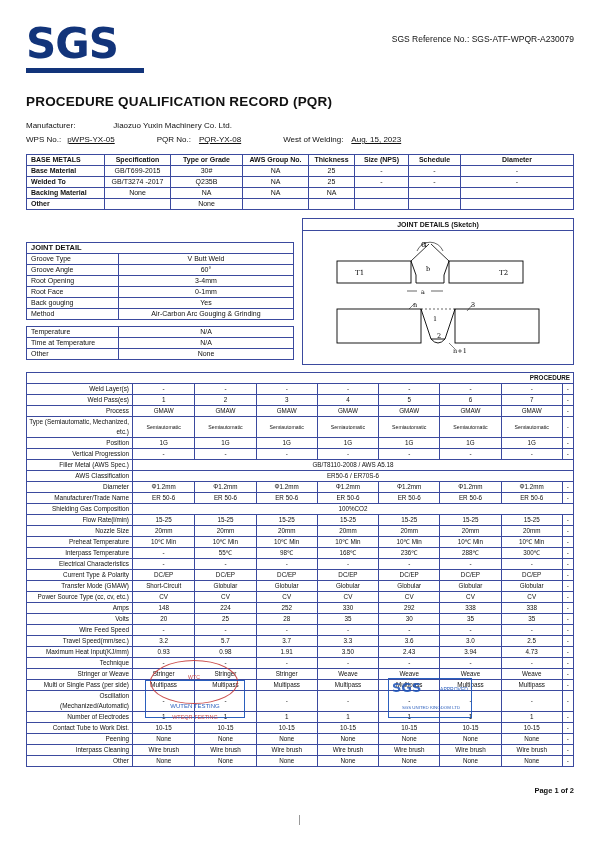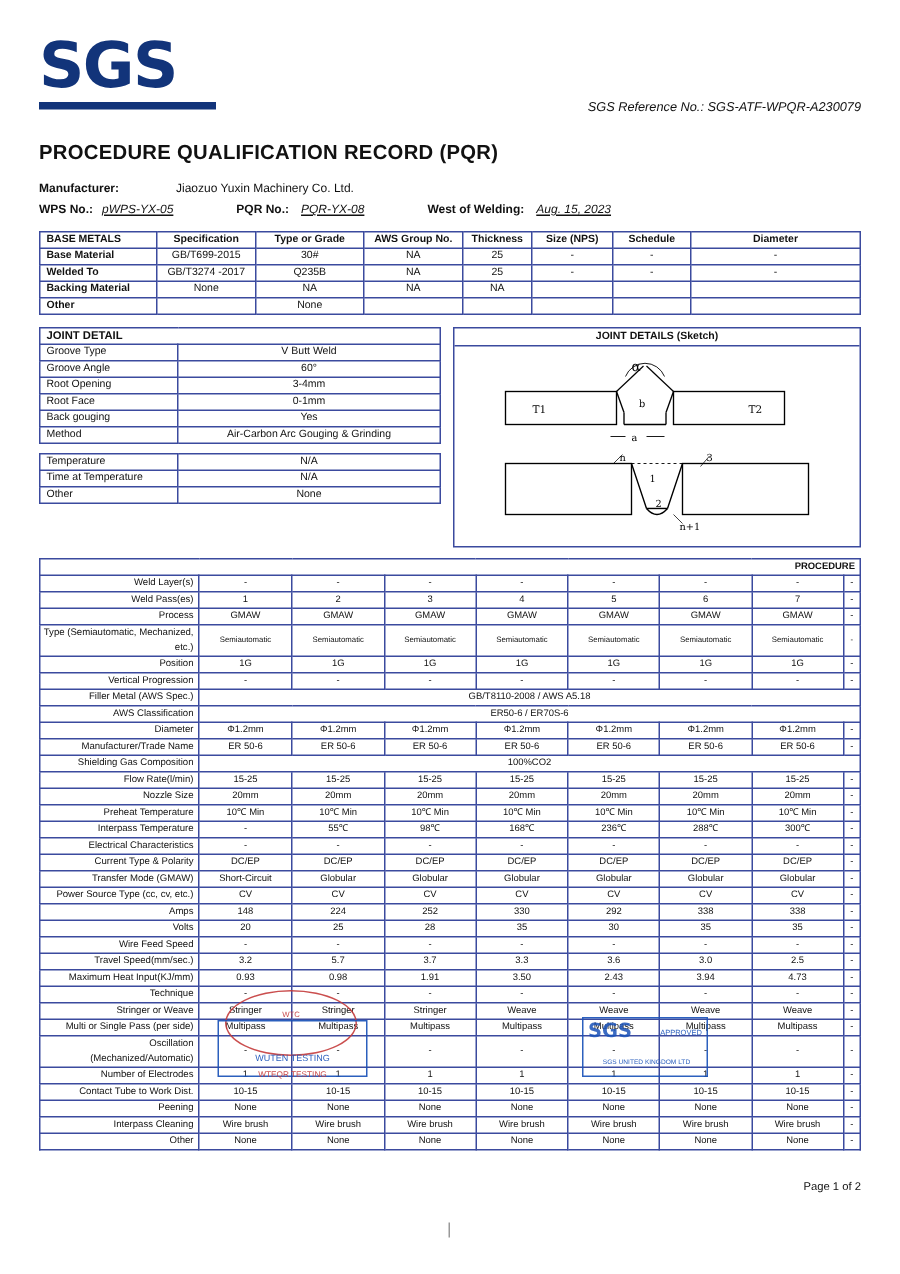--- a/index.html
+++ b/index.html
@@ -26,34 +26,34 @@
     color:#12347a;
     line-height:44px;
   }
   .sgs-logo .bar {
     display:block;
     width:118px; height:5px;
     background:#12347a;
     margin-top:2px;
   }
   .ref {
-    position:absolute; right:0; top:44px;
-    font-size:8.5px; color:#111;font-style:italic;
+    position:absolute; right:0; top:12px;
+    font-size:8.5px; color:#111;
   }
   .title {
     text-align:left;
     font-size:13.5px;
     font-weight:bold;
     margin:12px 0 10px 0;
     letter-spacing:.2px;
   }
   
   .info { font-size:8px; line-height:14px; }
-  .info .lbl { font-weight:bold; }
-  .u { text-decoration:underline;font-style:italic; }
+  .info .lbl { font-weight:normal; }
+  .u { text-decoration:underline; }
   .row-flex { display:flex; }
   .row-flex > div { white-space:nowrap; }
   .sp1 { width:38px; }
 
   
   table { border-collapse:collapse; width:100%; }
   td, th {
     border:1px solid #3b4a9e;
     font-size:7px;
     padding:0 2px;
@@ -72,42 +72,42 @@
   .t-base td:nth-child(1){ width:78px; }
   .t-base td:nth-child(2){ width:66px; }
   .t-base td:nth-child(3){ width:72px; }
   .t-base td:nth-child(4){ width:66px; }
   .t-base td:nth-child(5){ width:46px; }
   .t-base td:nth-child(6){ width:54px; }
   .t-base td:nth-child(7){ width:52px; }
 
   
   .joint-area { display:flex; gap:8px; margin-top:8px; }
-  .joint-left { width:270px; }
+  .joint-left { width:270px;margin-top:24px; }
   .joint-right { flex:1; }
   .t-joint td:nth-child(1){ width:92px; text-align:left; padding-left:4px;}
   .sketch-box {
     border:1px solid #3b4a9e;
     height:100%;
     position:relative;
   }
   .sketch-hdr {
     border-bottom:1px solid #3b4a9e;
     font-size:7px; font-weight:bold; text-align:center; height:12px; line-height:12px;
   }
   .sketch-svg { display:block; }
 
   
   .t-proc td:nth-child(1){ width:106px; text-align:right; padding-right:3px; }
   .t-proc td { height:10.5px; font-size:6.3px; }
   .t-proc td.firstcol { font-size:6.4px; }
   .t-proc td.small { font-size:5.2px; }
   .proc-hdr { font-weight:bold; font-size:7.5px; height:12px; }
 
-  .footer { position:absolute; right:26px; bottom:54px; font-size:7.5px; }
+  .footer { position:absolute; right:26px; bottom:54px; font-size:7.5px;font-weight:bold; }
   .tickmark { position:absolute; left:299px; bottom:24px; width:1px; height:10px; background:#999; }
 
   
   .stamp {
     position:absolute;
     border:1.6px solid #1a52b8;
     color:#1a52b8;
     font-size:5.2px;
     text-align:center;
     line-height:7px;

